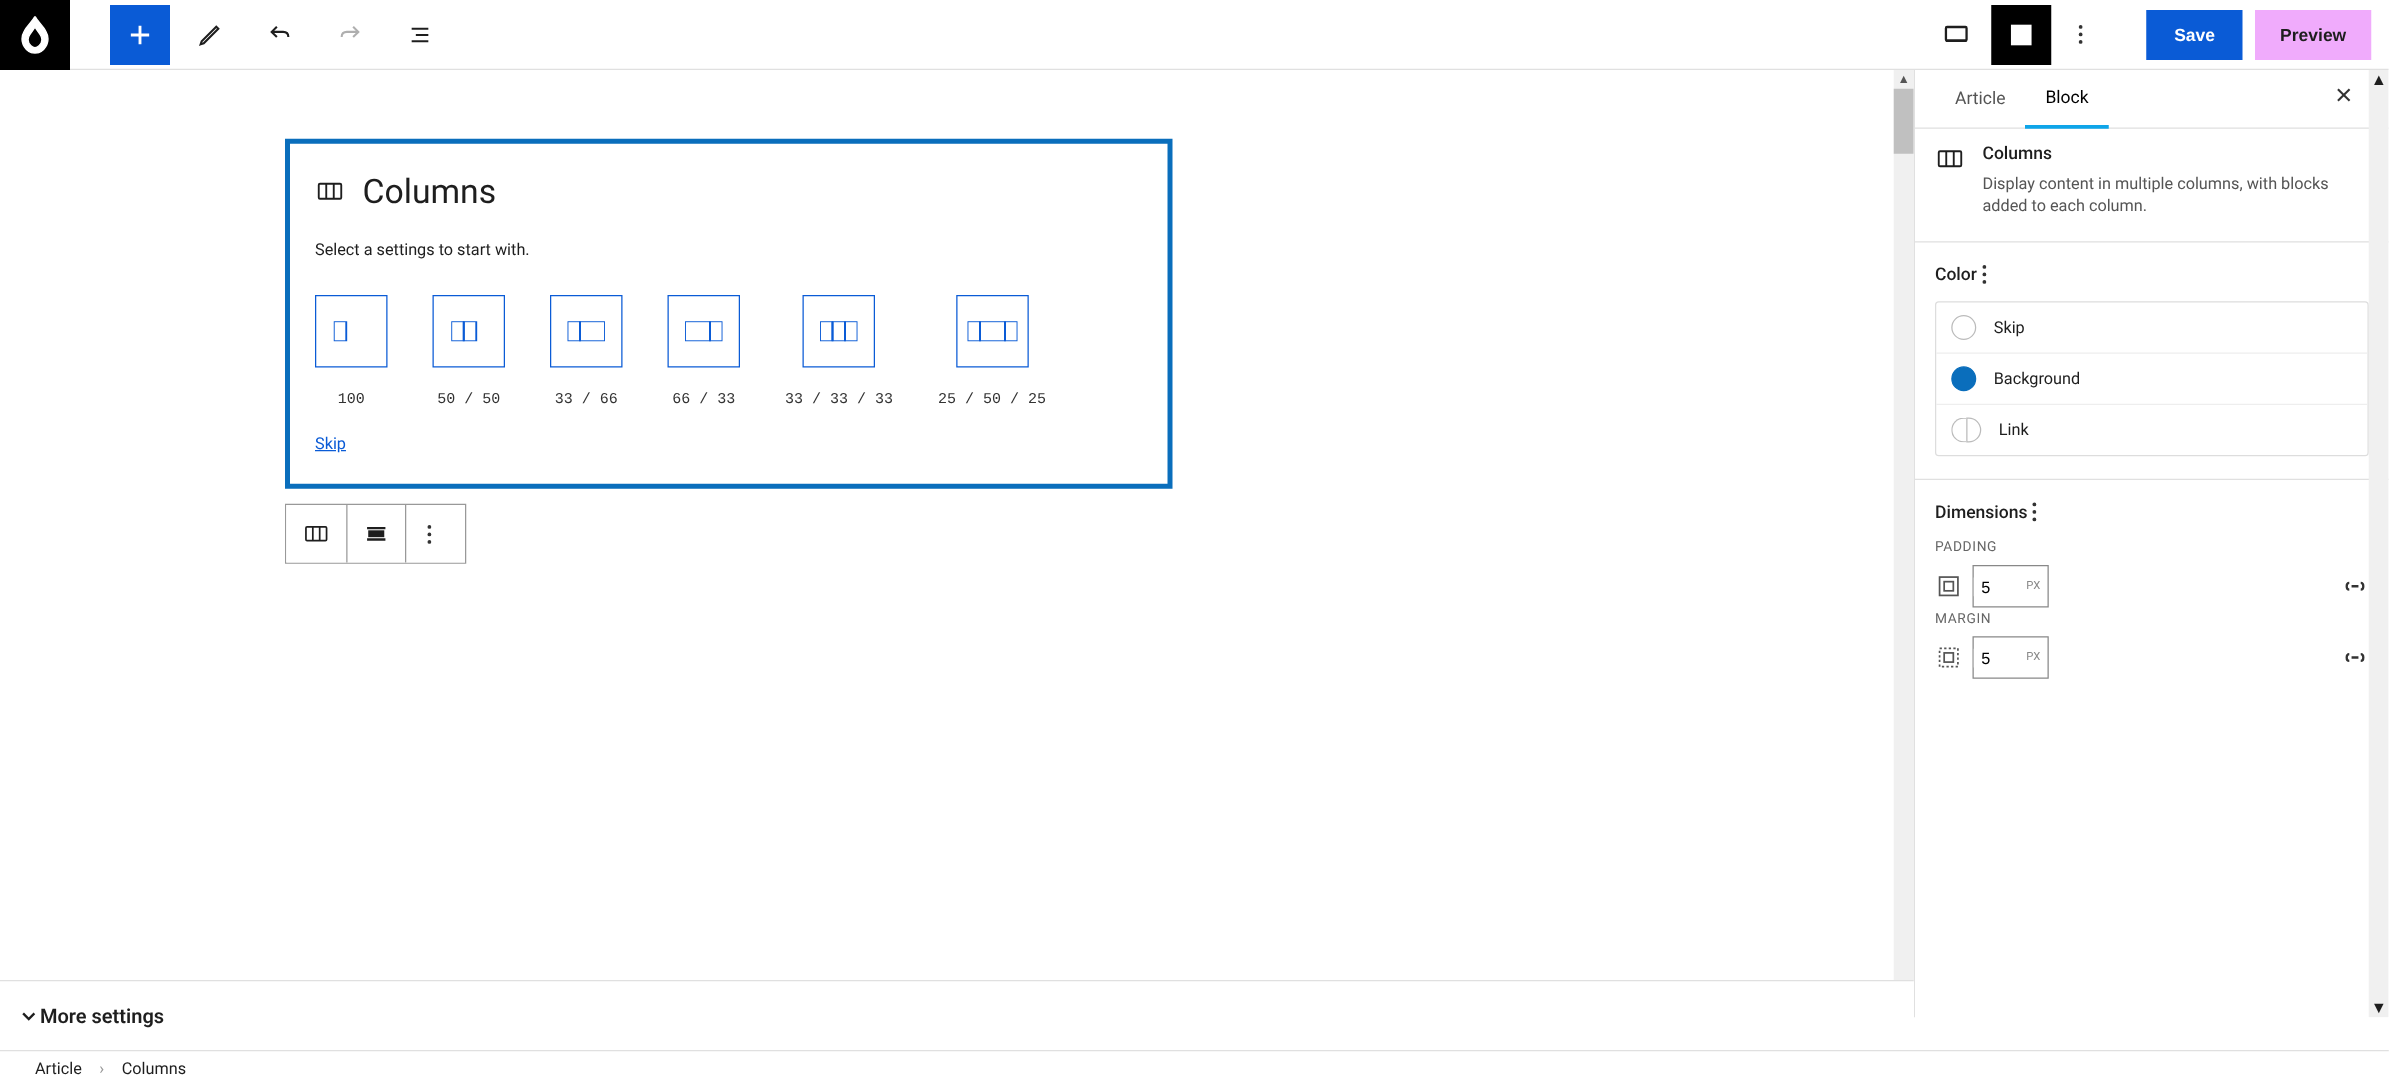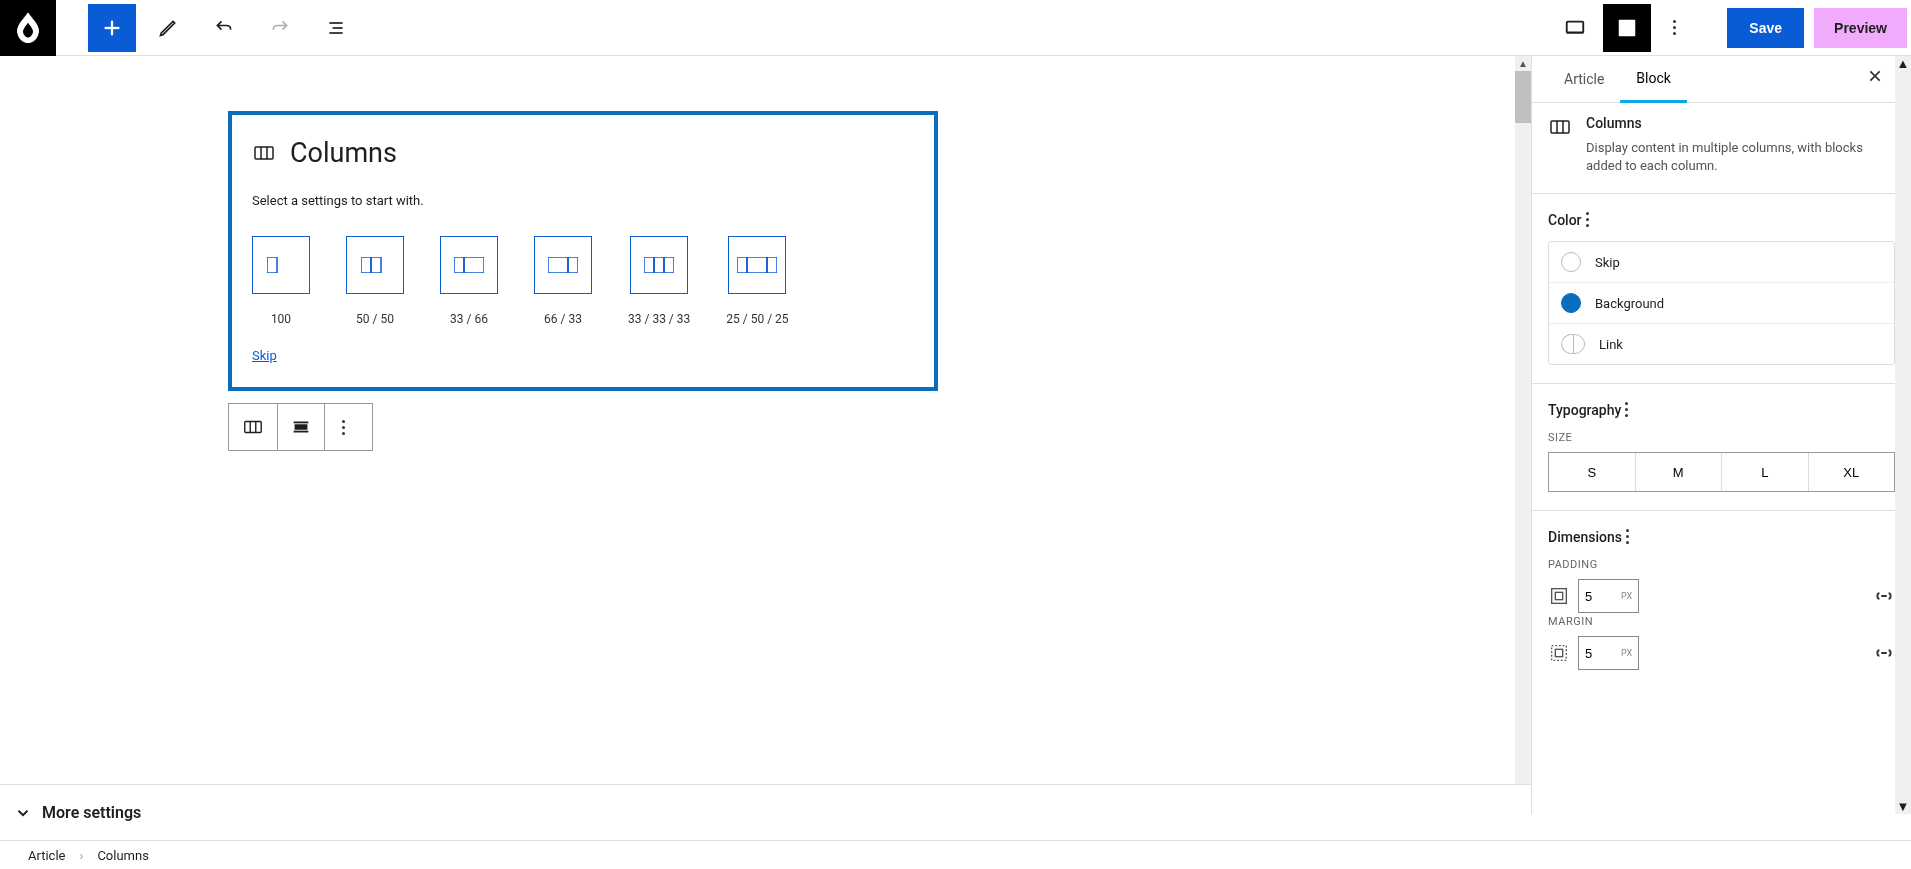--- a/index.html
+++ b/index.html
@@ -7,35 +7,35 @@
 
 
 .top-toolbar { height: 56px; border-bottom: 1px solid #e0e0e0; display: flex; align-items: center; justify-content: space-between; }
 .toolbar-left { display: flex; align-items: center; gap: 8px; }
 .drupal-logo { width: 56px; height: 56px; background: #000; display: flex; align-items: center; justify-content: center; color: #fff; }
 .toolbar-btn { width: 48px; height: 48px; display: flex; align-items: center; justify-content: center; background: transparent; border: none; cursor: pointer; }
 .toolbar-btn.primary { background: #0a5bd6; margin-left: 24px; }
 .toolbar-btn.dark { background: #000; }
 .toolbar-btn svg { stroke: #1e1e1e; }
 .toolbar-btn.primary svg, .toolbar-btn.dark svg, .drupal-logo svg { stroke: #fff; fill: #fff; }
-.toolbar-right { display: flex; align-items: center; gap: 4px; padding-right: 4px; }
+.toolbar-right { display: flex; align-items: center; gap: 4px; padding-right: 14px; }
 .btn-save { background: #0a5bd6; color: #fff; border: none; padding: 12px 22px; font-weight: 600; font-size: 14px; cursor: pointer; margin-left: 20px; }
 .btn-preview { background: #f0abfc; color: #1e1e1e; border: none; padding: 12px 20px; font-weight: 600; font-size: 14px; cursor: pointer; margin-left: 6px; }
 
 .layout { display: flex; height: calc(100vh - 56px - 55px); }
 .canvas-wrap { flex: 1; overflow: auto; position: relative; }
 .canvas-scroll { position: absolute; right: 0; top: 0; width: 16px; height: 100%; background: #f0f0f0; display: flex; flex-direction: column; justify-content: space-between; align-items: center; }
 .canvas-scroll .thumb { width: 100%; height: 52px; background: #c0c0c0; }
 .canvas-scroll .arrow { font-size: 10px; color: #555; padding: 2px; }
 
 .columns-block { margin: 55px 0 0 228px; width: 710px; border: 4px solid #0a6ebc; padding: 22px 20px 24px; }
 .columns-head { display: flex; align-items: center; gap: 14px; margin-bottom: 24px; }
 .columns-head h2 { font-size: 27px; font-weight: 400; }
 .columns-sub { font-size: 13px; margin-bottom: 28px; }
-.variations { display: flex; gap: 36px; margin-bottom: 22px; }
+.variations { display: flex; gap: 36px; margin-bottom: 22px; font-family: Liberation Mono, monospace; }
 .variation { display: flex; flex-direction: column; align-items: center; gap: 18px; cursor: pointer; }
 .variation-box { width: 58px; height: 58px; border: 1px solid #0a5bd6; display: flex; align-items: center; justify-content: center; }
 .variation-label { font-size: 12px; color: #333; }
 .skip-link { color: #0a5bd6; text-decoration: underline; font-size: 13px; }
 
 .floating-toolbar { margin: 12px 0 0 228px; width: 145px; display: flex; border: 1px solid #999; }
 .floating-toolbar button { width: 48px; height: 46px; border: none; background: #fff; display: flex; align-items: center; justify-content: center; cursor: pointer; }
 .floating-toolbar button + button { border-left: 1px solid #999; }
 
 
@@ -72,21 +72,21 @@
 .size-buttons button { flex: 1; height: 38px; background: #fff; border: none; cursor: pointer; font-size: 13px; }
 .size-buttons button + button { border-left: 1px solid #ddd; }
 
 .dim-row { display: flex; align-items: center; justify-content: space-between; }
 .dim-left { display: flex; align-items: center; gap: 8px; }
 .dim-input-wrap { display: flex; align-items: center; border: 1px solid #888; height: 34px; }
 .dim-input-wrap input { width: 42px; border: none; padding: 0 6px; font-size: 13px; outline: none; }
 .dim-unit { font-size: 9px; color: #888; padding-right: 6px; text-transform: uppercase; }
 
 
-.more-settings { height: 56px; border-top: 1px solid #e0e0e0; display: flex; align-items: center; gap: 10px; padding: 0 14px; font-weight: 600; font-size: 16px; cursor: pointer; width: calc(100% - 380px); position: fixed; bottom: 29px; left: 0; background: #fff; }
+.more-settings { height: 56px; border-top: 1px solid #e0e0e0; display: flex; align-items: center; padding: 0 14px; font-weight: 600; font-size: 16px; cursor: pointer; width: calc(100% - 380px); position: fixed; bottom: 29px; left: 0; background: #fff; }
 .breadcrumb { height: 29px; border-top: 1px solid #e0e0e0; display: flex; align-items: center; gap: 14px; padding: 0 28px; font-size: 13px; position: fixed; bottom: 0; left: 0; right: 0; background: #fff; }
 .breadcrumb .sep { color: #999; }
 </style>
 </head>
 <body>
 
 <div class="top-toolbar">
   <div class="toolbar-left">
     <div class="drupal-logo">
       <svg width="26" height="30" viewBox="0 0 24 28">
@@ -297,37 +297,20 @@
         <div class="color-row">
           <div class="swatch-pair">
               <div class="half"></div>
               <div class="half"></div>
             </div>
           <span>Link</span>
         </div>
       </div>
     </div>
 
-    <div class="panel">
-      <div class="panel-head">
-        <h5>Typography</h5>
-        <div class="kebab">
-            <span></span>
-            <span></span>
-            <span></span>
-          </div>
-      </div>
-      <div class="sub-label">SIZE</div>
-      <div class="size-buttons" id="size-buttons">
-          <button>S</button>
-          <button>M</button>
-          <button>L</button>
-          <button>XL</button>
-        </div>
-    </div>
 
     <div class="panel" style="border-bottom:none">
       <div class="panel-head">
         <h5>Dimensions</h5>
         <div class="kebab">
             <span></span>
             <span></span>
             <span></span>
           </div>
       </div>

